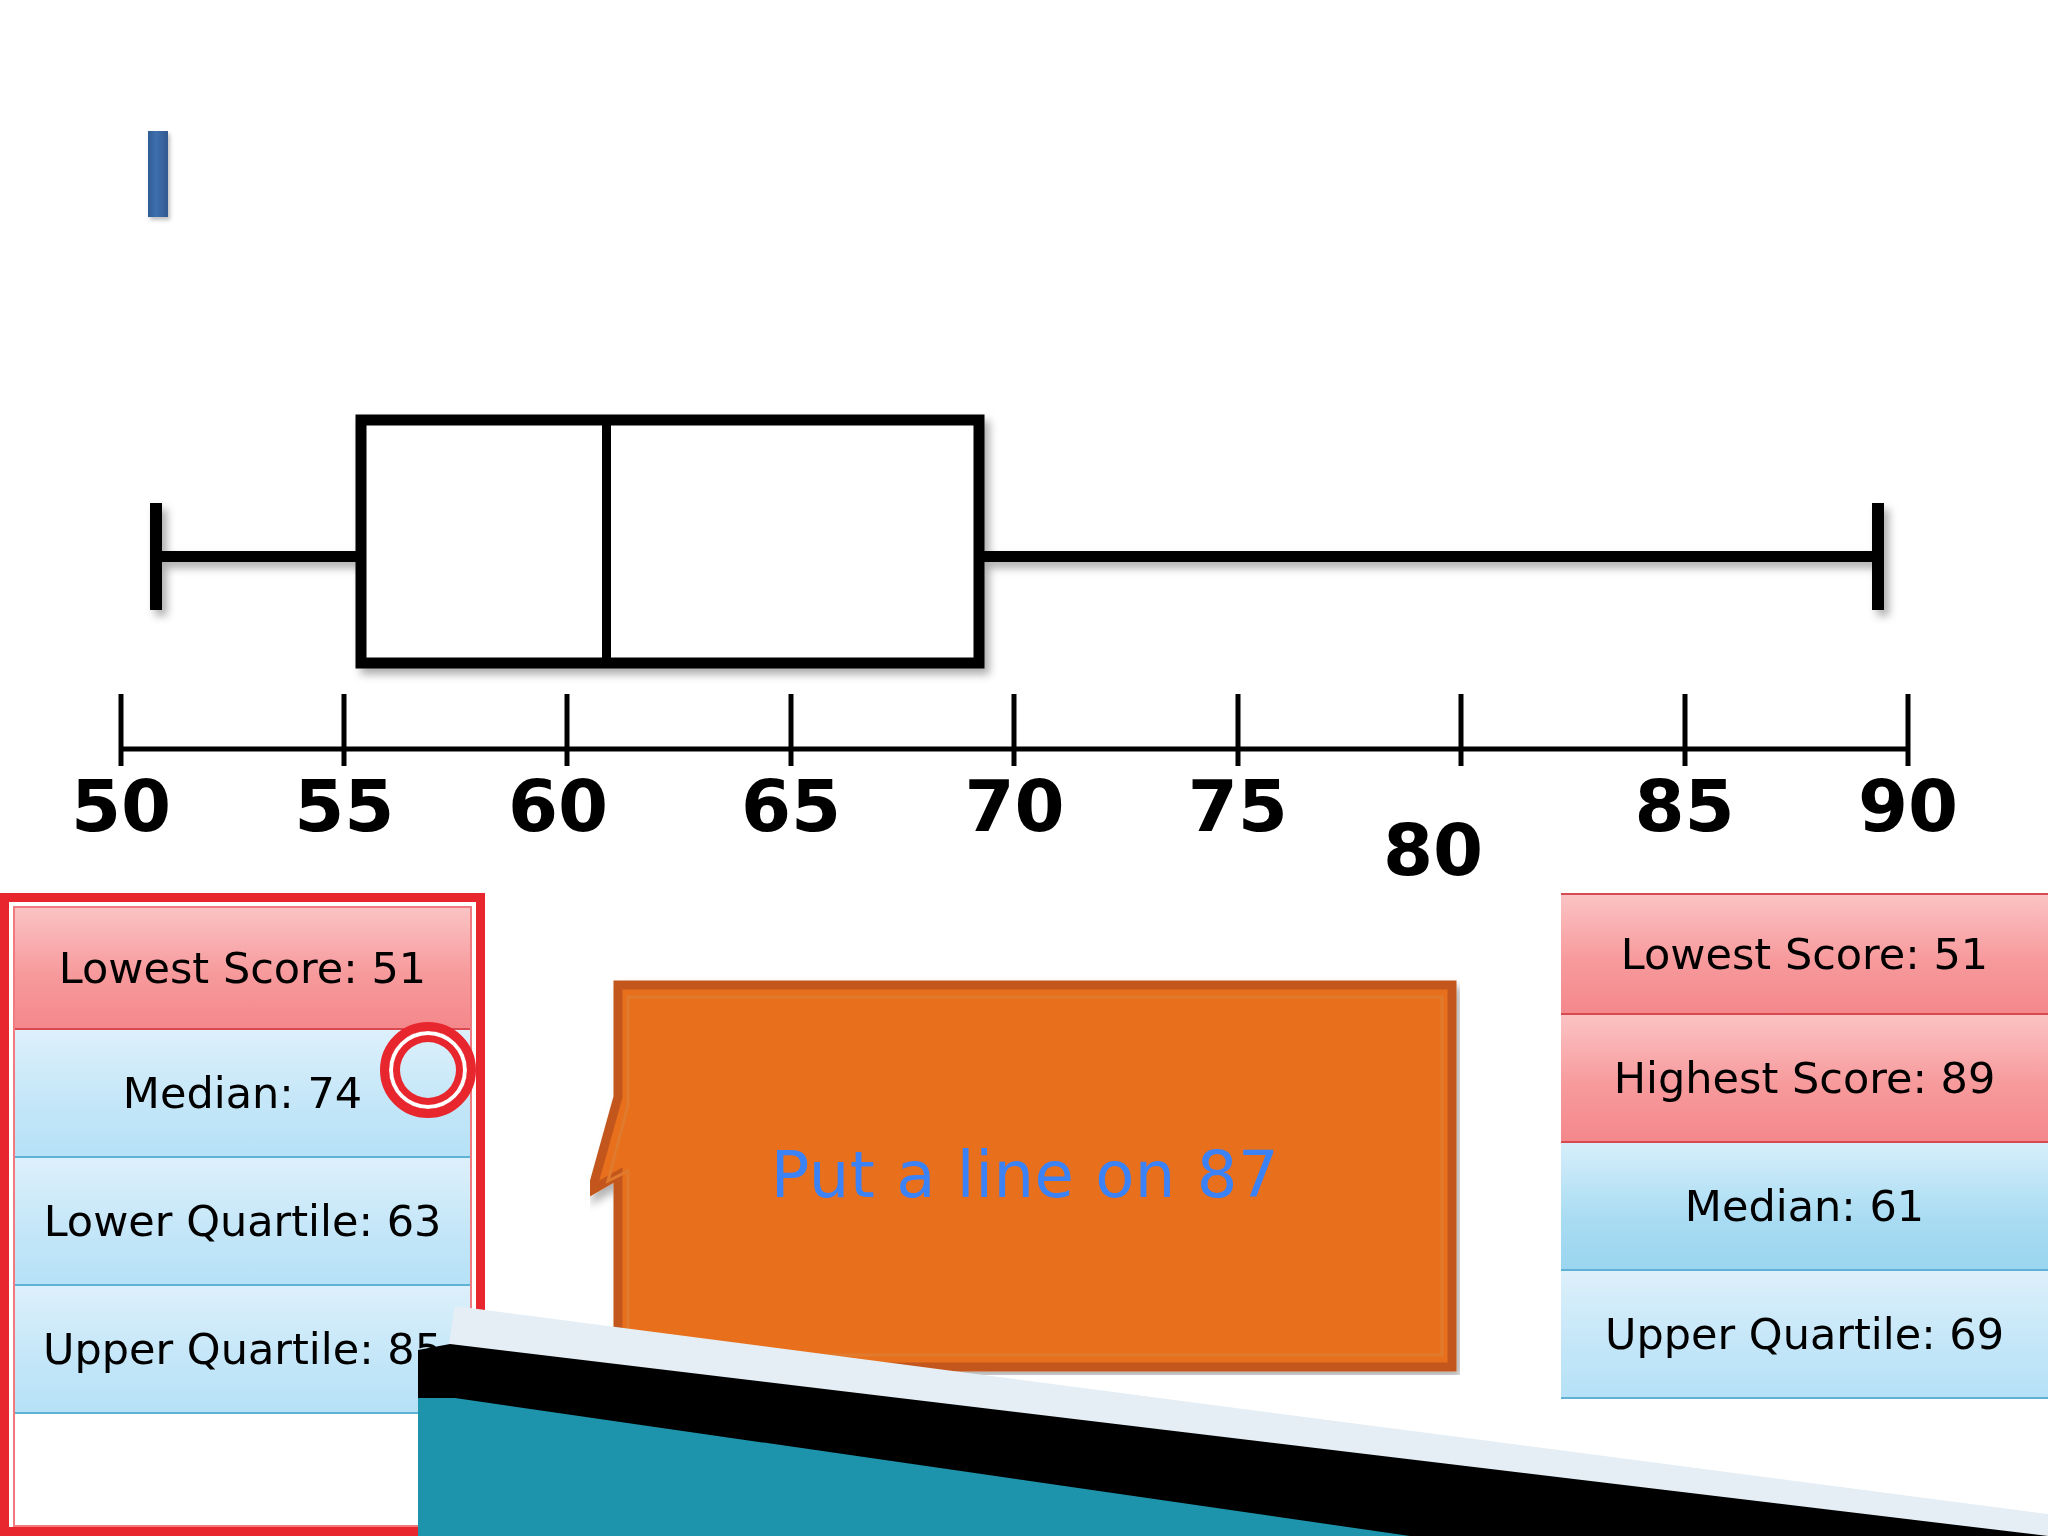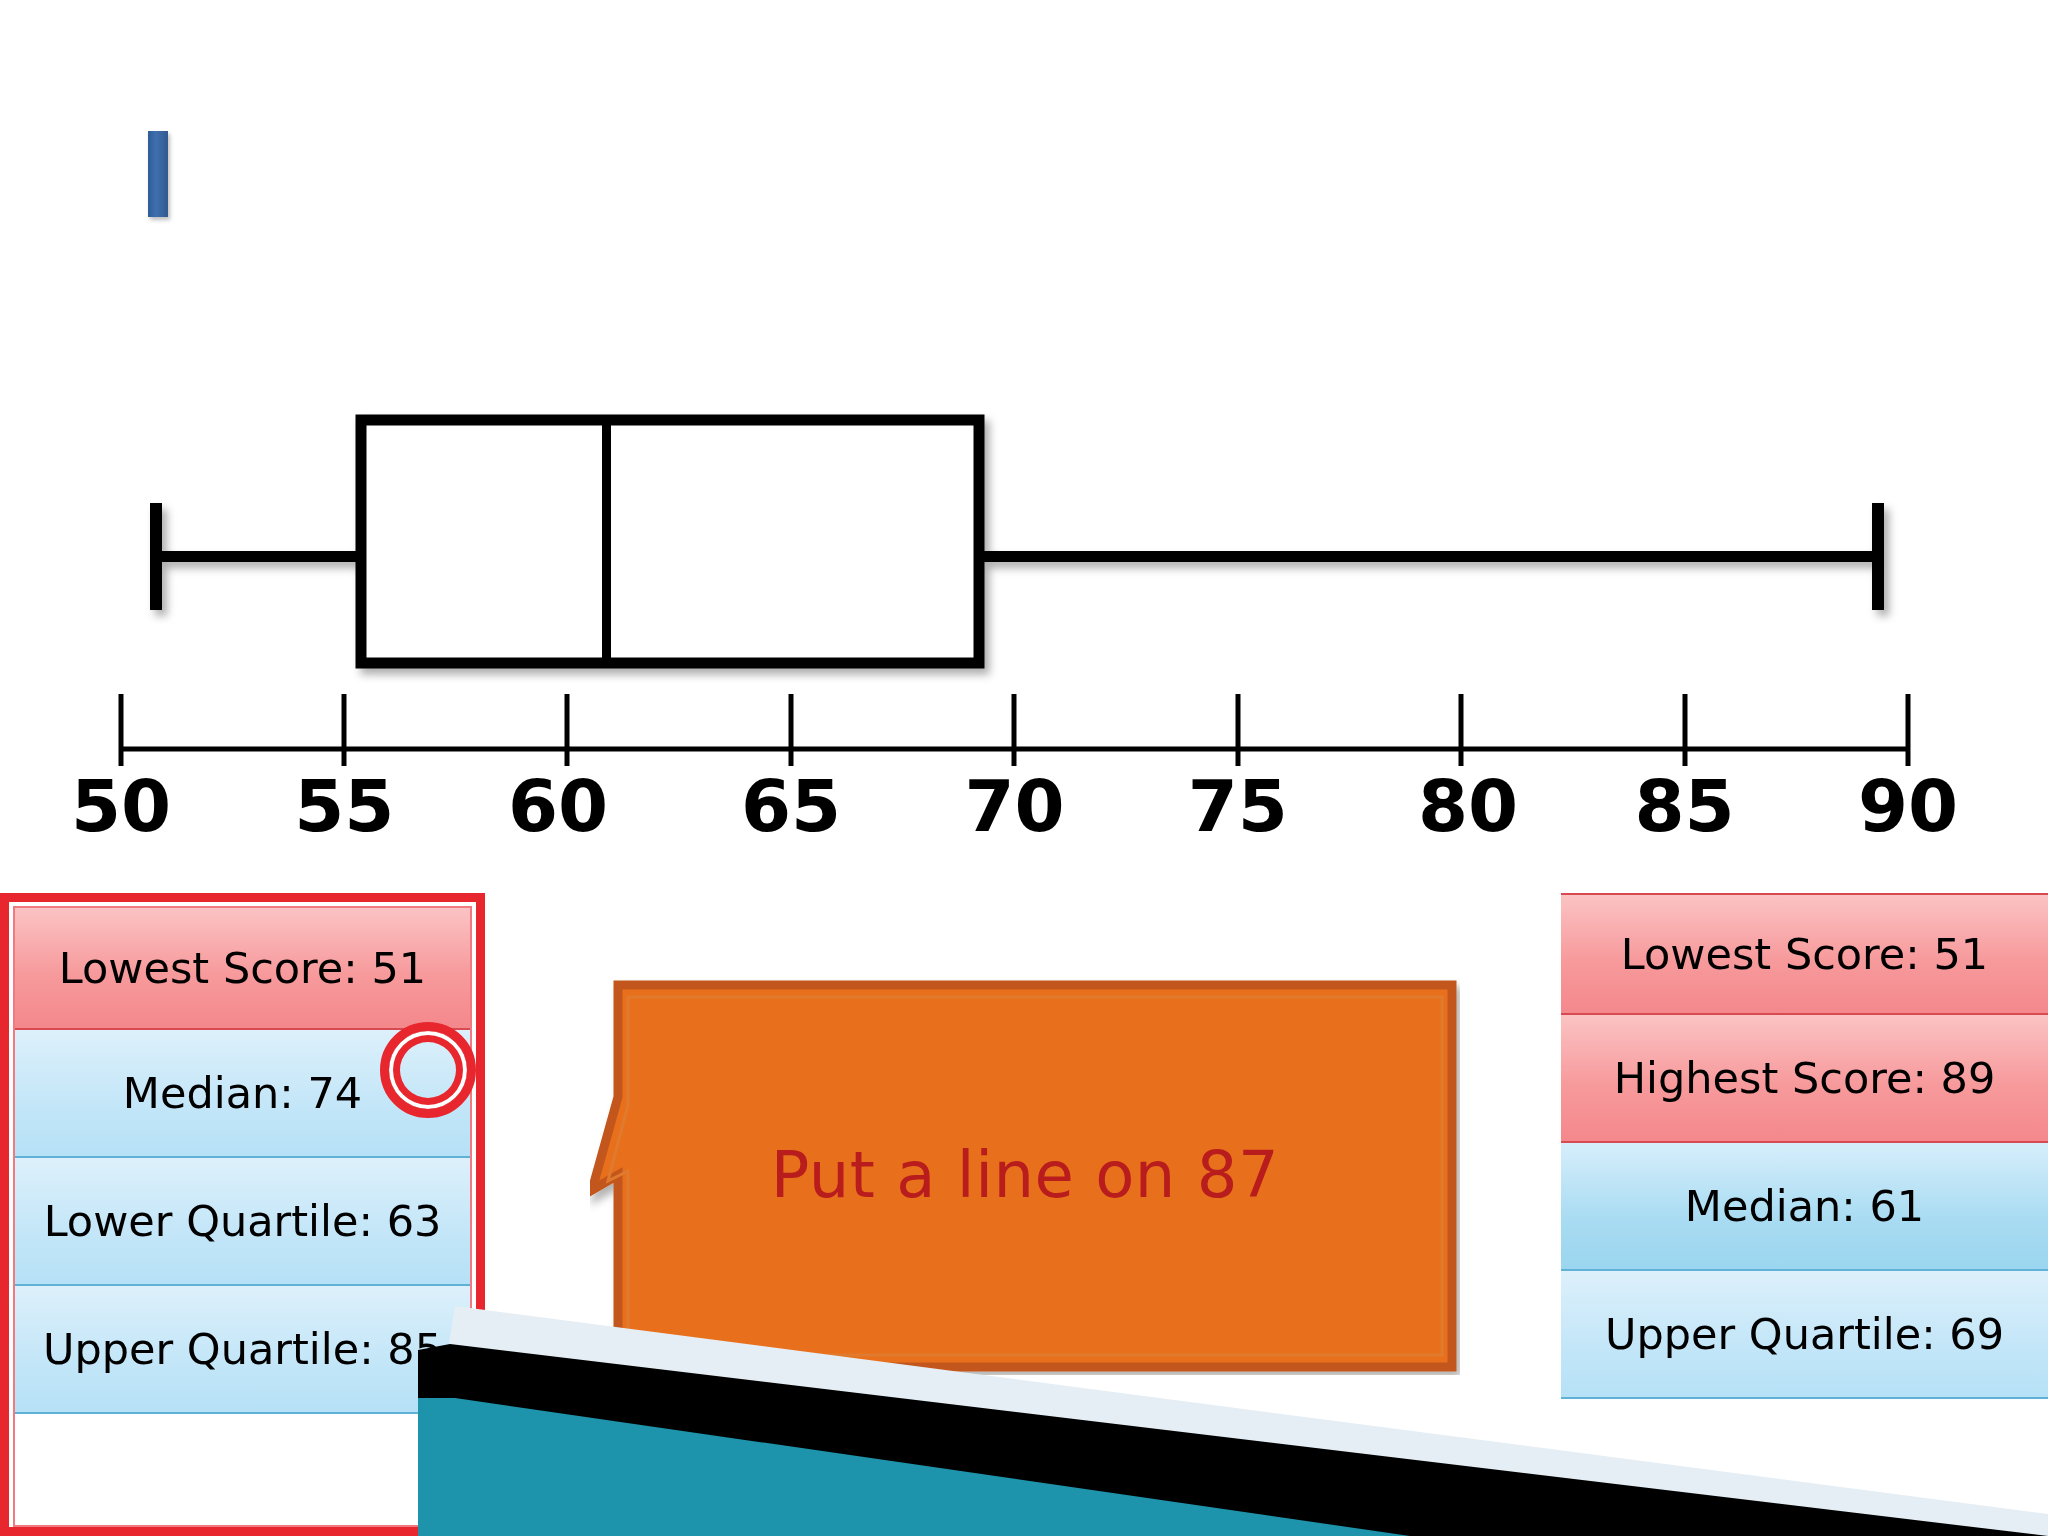--- a/index.html
+++ b/index.html
@@ -77,21 +77,21 @@
     box-shadow:inset 0 0 0 4px #ffffff, inset 0 0 0 11px #e8262e;
     box-sizing:border-box;
   }
 
   
   .callout{position:absolute;left:590px;top:975px;width:870px;height:400px;}
   .callout svg{display:block;}
   .callout-text{
     position:absolute;left:0;top:0;width:870px;height:400px;
     display:flex;align-items:center;justify-content:center;
-    color:#b91c1c;font-size:64px;
+    color:#3b82f6;font-size:64px;
     font-family:"DejaVu Sans","Liberation Sans",sans-serif;
     letter-spacing:.5px;
     pointer-events:none;
   }
 </style>
 </head>
 <body>
 
 <div class="blue-tick"></div>
 
@@ -131,21 +131,21 @@
   </svg>
 </div>
 
 <div class="axis-labels" id="axis-labels">
     <span style="left: 121px;">50</span>
     <span style="left: 344.375px;">55</span>
     <span style="left: 558px;">60</span>
     <span style="left: 791.125px;">65</span>
     <span style="left: 1014.5px;">70</span>
     <span style="left: 1237.88px;">75</span>
-    <span style="left: 1468px;">80</span>
+    <span style="left: 1433px; margin-top: 44px;">80</span>
     <span style="left: 1684.62px;">85</span>
     <span style="left: 1908px;">90</span>
   </div>
 
 <div class="stats-table" id="left-table">
   <div class="inner">
     <div class="row red r0">
         <span>Lowest Score: 51</span>
       </div>
     <div class="row blue light">

